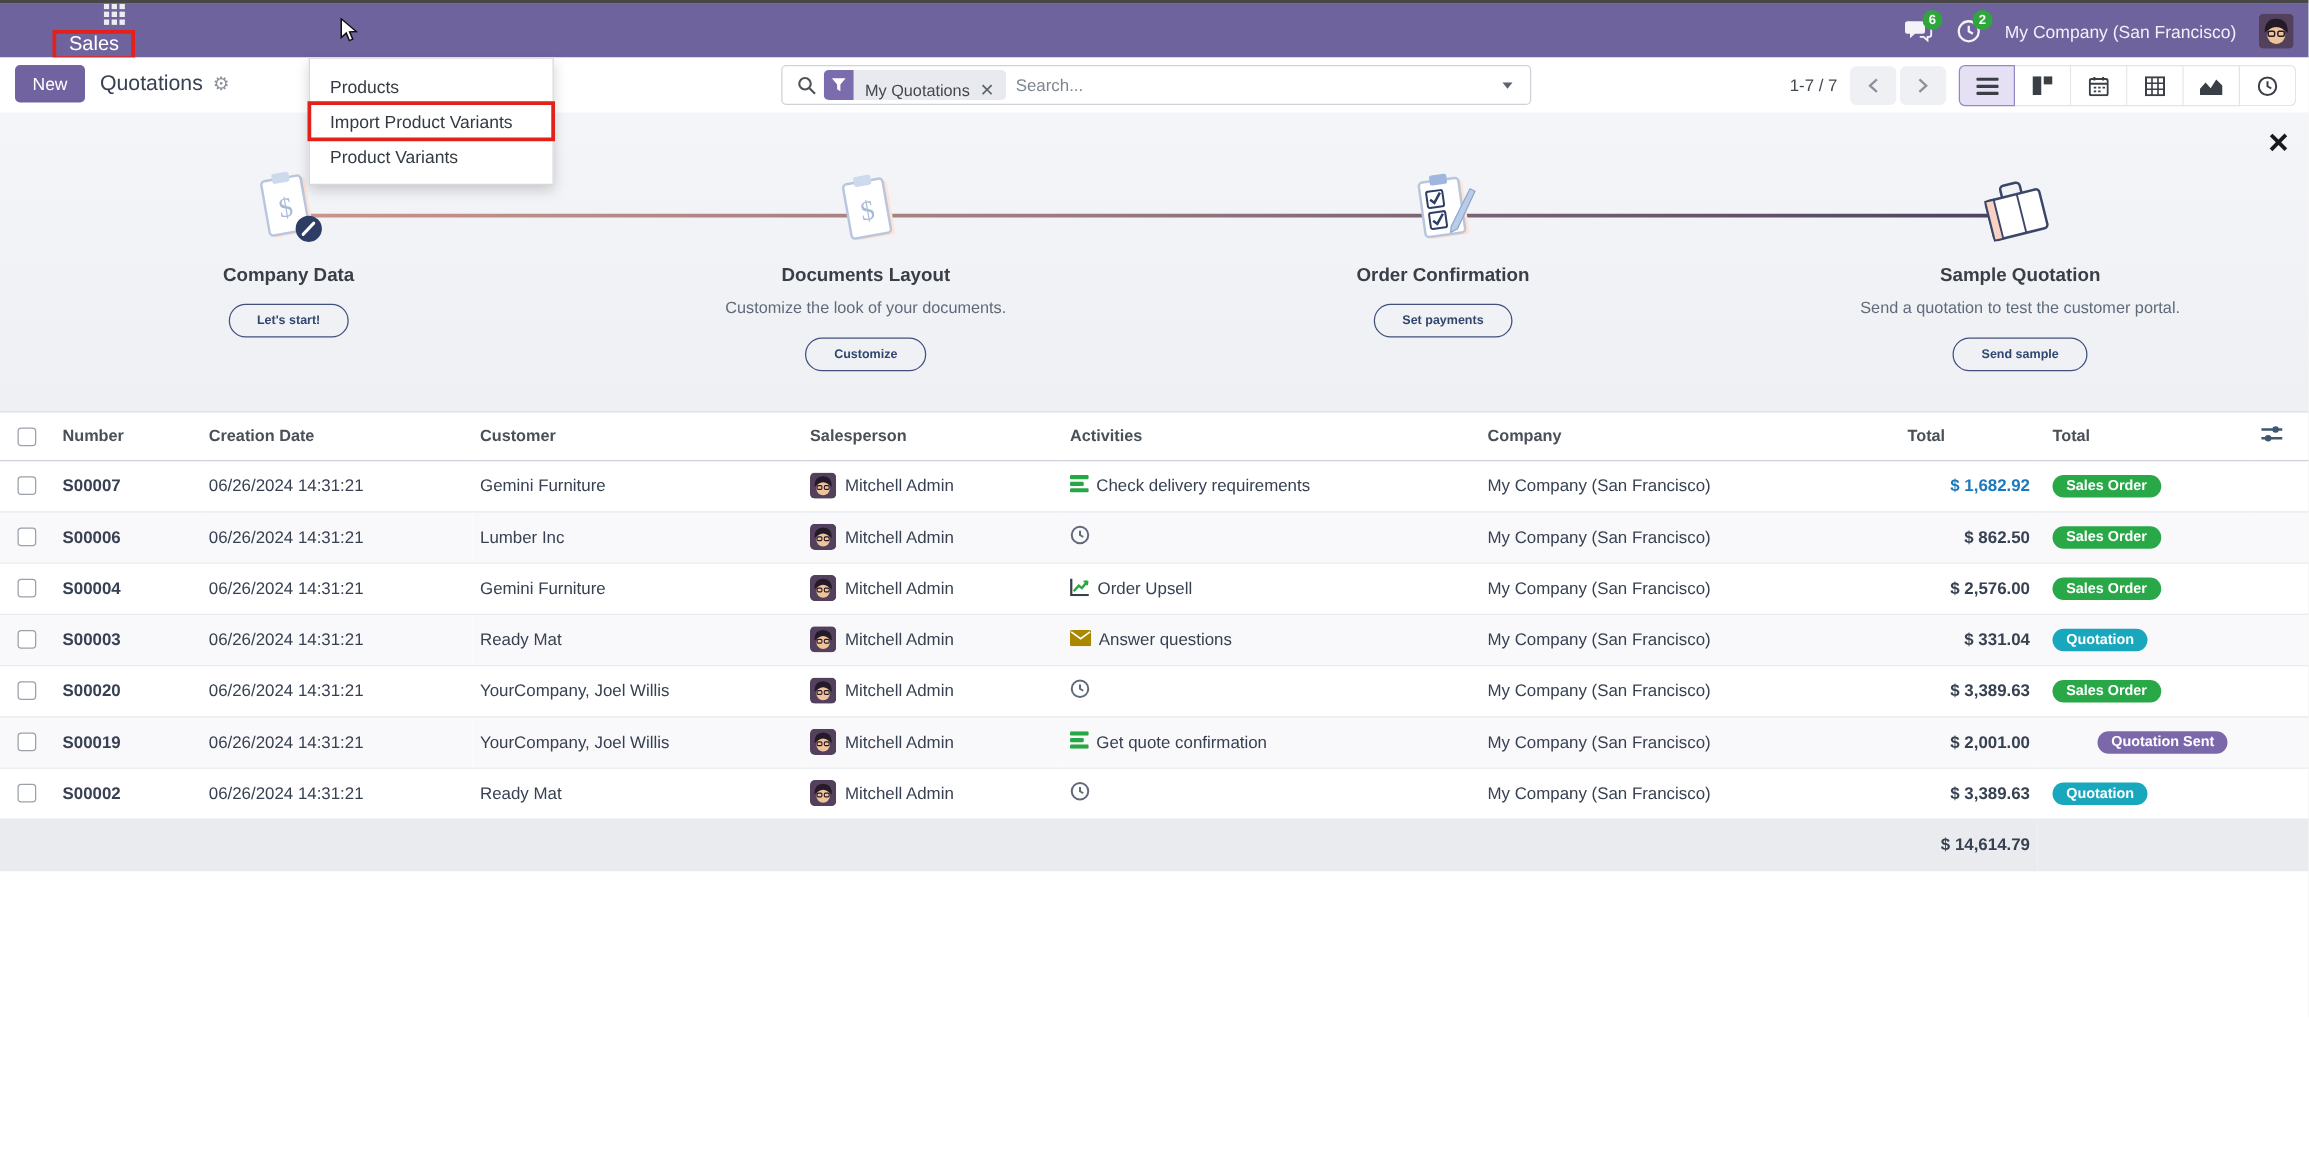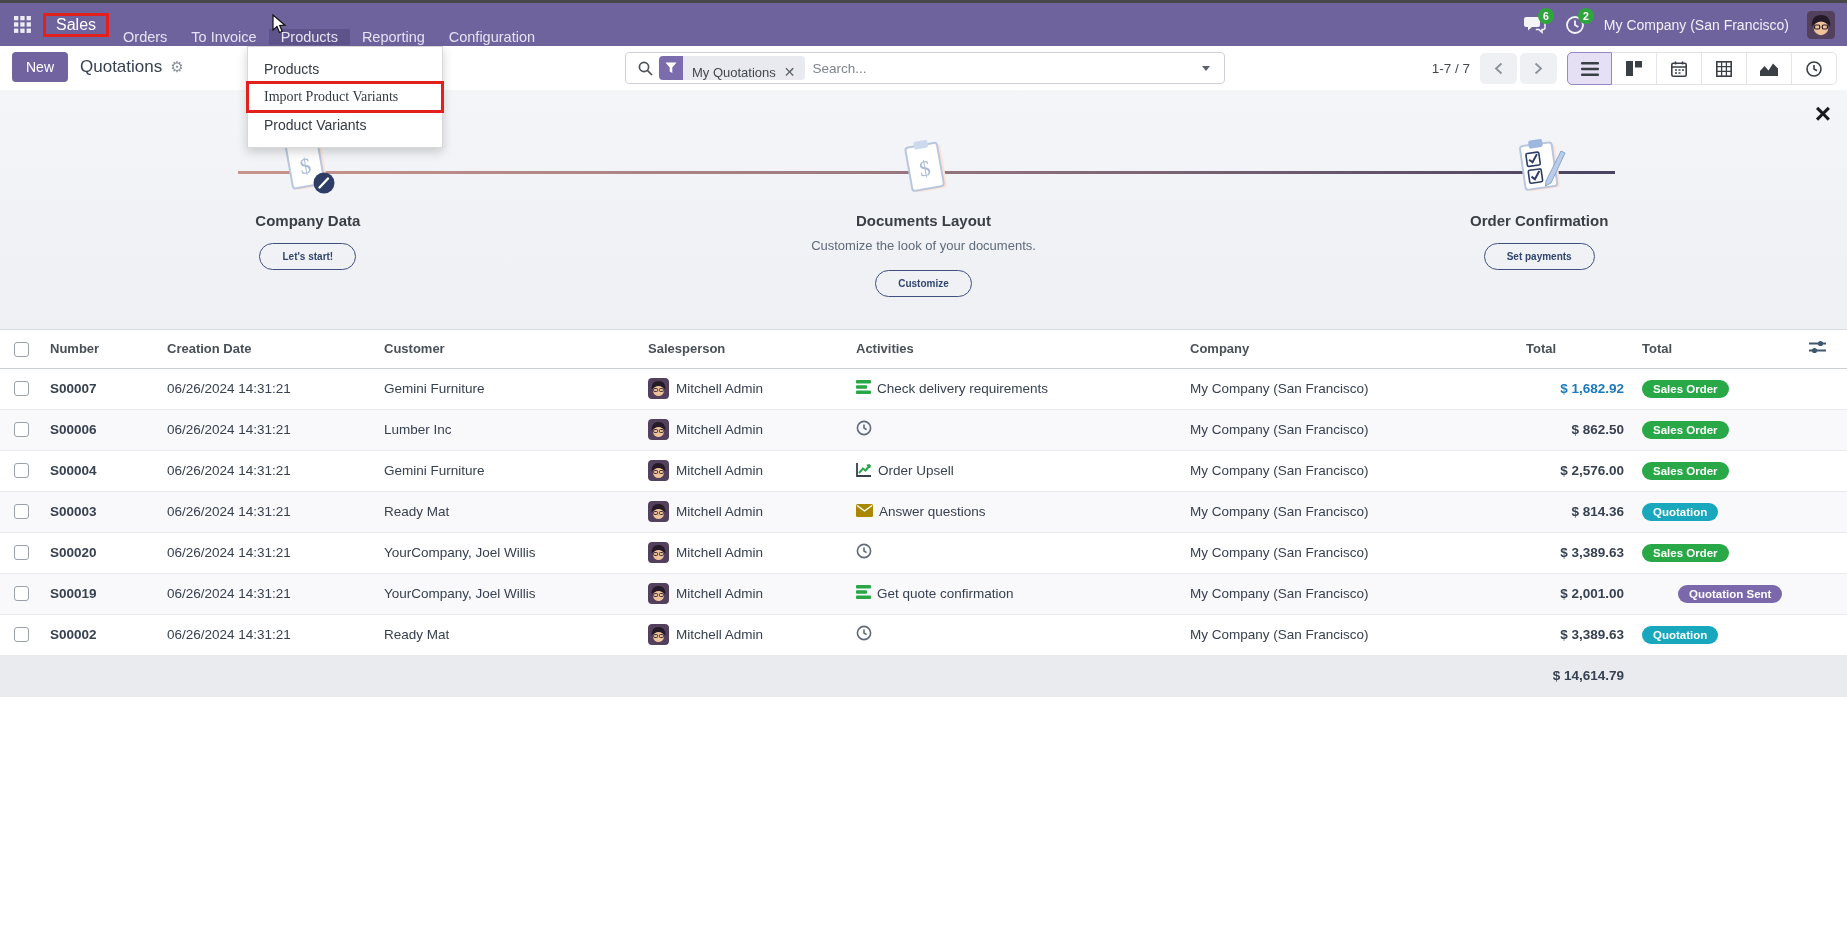--- a/index.html
+++ b/index.html
@@ -4,39 +4,39 @@
 <style>
   * { box-sizing: border-box; margin: 0; padding: 0; }
   body { background:#e8e8e8; font-family:"Liberation Sans", sans-serif; }
   .screen { position:relative; width:1847px; height:934px; background:#fff; overflow:hidden; }
 
   
   .win-strip { height:3px; background:#474747; }
 
   
   .navbar { position:relative; height:43px; background:#6e639d; display:flex; align-items:stretch; color:#ece9f4; }
-  .nav-left { display:flex; align-items:center; }
+  .nav-left { display:flex; align-items:flex-end;flex-direction:column; }
   .apps-btn { display:flex; align-items:center; padding:0 10px 0 14px; cursor:pointer; }
   .brand-box { display:flex; align-items:center; margin:4px 2px; padding:0 10px; border:3px solid #e2211c; }
   .brand { font-size:16px; color:#fff; }
   .nav-item { display:flex; align-items:center; padding:0 12px; font-size:14.5px; color:#e6e2f1; cursor:pointer; position:relative;margin-top:24px; }
   .nav-item.active { background:#5e538b; }
   .nav-right { margin-left:auto; display:flex; align-items:center; gap:18px; padding-right:12px; }
   .nav-icon-wrap { position:relative; width:22px; height:22px; display:flex; align-items:center; justify-content:center; cursor:pointer; }
   .nav-badge { position:absolute; top:-6px; right:-8px; min-width:16px; height:16px; padding:0 3px; background:#2fa63c; border-radius:9px; color:#fff; font-size:10.5px; font-weight:bold; display:flex; align-items:center; justify-content:center; }
   .company-name { font-size:14px; color:#f2f0f8; cursor:pointer; }
   .avatar { width:28px; height:28px; border-radius:4px; overflow:hidden; flex:0 0 auto; cursor:pointer; }
 
   
   .cursor { position:absolute; left:272px; top:11px; z-index:60; pointer-events:none; }
 
   
   .dropdown { position:absolute; left:247px; top:46px; width:196px; background:#fff; border:1px solid #d8d8d8; box-shadow:0 4px 10px rgba(0,0,0,.18); padding:8px 0; z-index:50; }
   .dropdown-item { height:28px; display:flex; align-items:center; padding:0 16px; font-size:14px; color:#333a41; cursor:pointer; position:relative; }
-  .dropdown-item.red-annotated { outline:3px solid #e2211c; outline-offset:-1px;font-family:Liberation Serif, serif; }
+  .dropdown-item.red-annotated { outline:3px solid #e2211c; outline-offset:-1px; }
 
   
   .control-panel { position:relative; height:44px; background:#fff; }
   .cp-left { position:absolute; left:12px; top:6px; display:flex; align-items:center; gap:12px; }
   .btn-new { background:#71639f; color:#fff; border:none; font-size:14px; padding:7px 14px; border-radius:4px; cursor:pointer; font-family:inherit; }
   .page-title { font-size:17px; color:#374151; display:flex; align-items:center; gap:8px; }
   .gear { font-size:15px; color:#8b939c; cursor:pointer; }
 
   .cp-search { position:absolute; left:625px; top:6px; width:600px; height:32px; border:1px solid #cfd2d9; border-radius:4px; display:flex; align-items:center; padding:0 8px; background:#fff; }
   .search-glyph { flex:0 0 auto; margin:0 6px 0 4px; }
@@ -311,20 +311,35 @@
             <rect x="25" y="34" width="13" height="13" rx="1.5" fill="none" stroke="#2d3d66" stroke-width="1.6"></rect>
             <path d="M27.5 40.5 L30.5 43.5 L36 36" fill="none" stroke="#2d3d66" stroke-width="2"></path>
           </g>
           <path d="M43 46 L58 16 L62 18 L48 48 L42.5 51 Z" fill="#b9cdea" stroke="#8fa6c9" stroke-width="1"></path>
         </svg>
       </div>
       <div class="step-title">Order Confirmation</div>
       <button class="step-btn">Set payments</button>
     </div>
 
+    <div class="step">
+      <div class="step-icon">
+        <svg width="78" height="70" viewBox="0 0 78 70">
+          <g transform="rotate(-14 39 35)">
+            <rect x="14" y="20" width="44" height="32" rx="3" fill="#ffffff" stroke="#3c4668" stroke-width="2"></rect>
+            <rect x="14" y="20" width="7" height="32" fill="#f8d3c5" stroke="#3c4668" stroke-width="1.5"></rect>
+            <path d="M28 20 V14 a3 3 0 0 1 3-3 h10 a3 3 0 0 1 3 3 V20" fill="none" stroke="#3c4668" stroke-width="2"></path>
+            <path d="M40 20 V52" stroke="#3c4668" stroke-width="1.5"></path>
+          </g>
+        </svg>
+      </div>
+      <div class="step-title">Sample Quotation</div>
+      <div class="step-desc">Send a quotation to test the customer portal.</div>
+      <button class="step-btn">Send sample</button>
+    </div>
   </div>
 
   <table class="list">
     <colgroup>
       <col style="width:44px">
         <col style="width:117px">
         <col style="width:217px">
         <col style="width:264px">
       <col style="width:208px">
         <col style="width:334px">
@@ -465,21 +480,21 @@
       <td>
         <div class="act-cell">
               <span class="act-icon"><svg width="17" height="13" viewBox="0 0 17 13">
                   <rect width="17" height="13" rx="1.5" fill="#a98800"></rect>
                   <path d="M1 1.5 L8.5 7 L16 1.5" fill="none" stroke="#ffffff" stroke-width="1.4"></path>
                 </svg></span>
               <span class="act-label">Answer questions</span>
             </div>
       </td>
       <td>My Company (San Francisco)</td>
-      <td class="num cell-total">$ 814.36</td>
+      <td class="num cell-total">$ 331.04</td>
       <td style="padding-left:12px"><span class="badge badge--teal">Quotation</span></td>
       <td></td>
     </tr>
 
     <tr>
       <td class="c-sel"><input type="checkbox" style=""></td>
       <td class="cell-number">S00020</td>
       <td>06/26/2024 14:31:21</td>
       <td>YourCompany, Joel Willis</td>
       <td>

